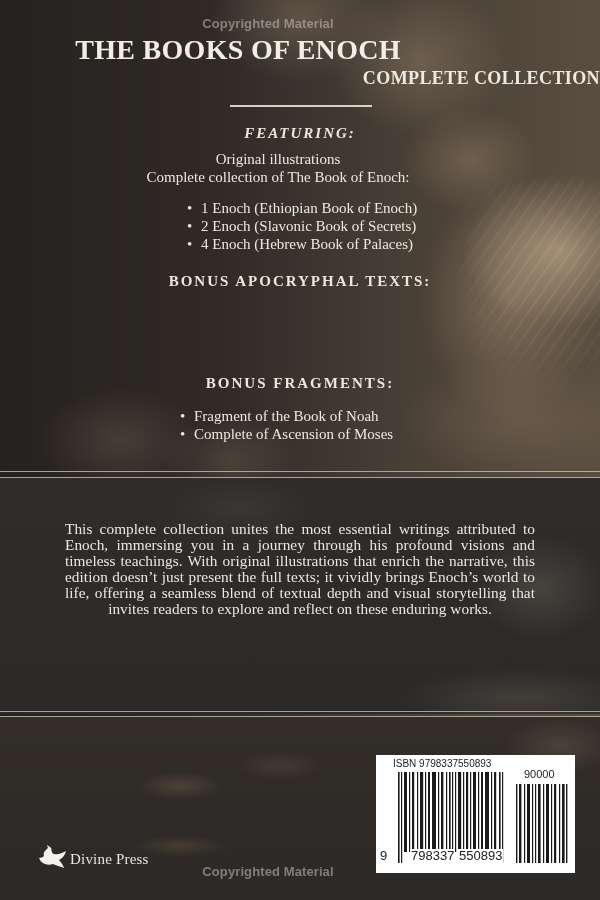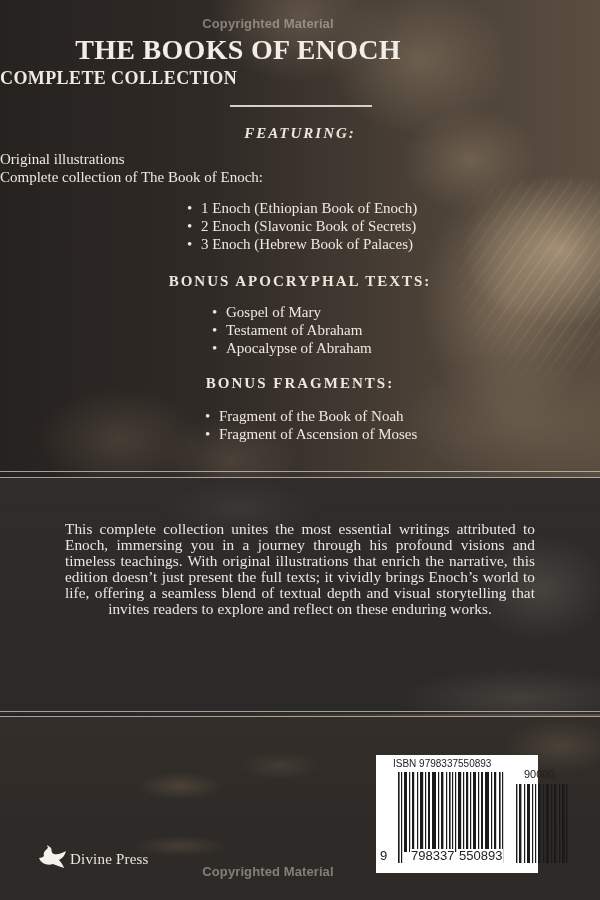--- a/index.html
+++ b/index.html
@@ -42,34 +42,34 @@
     font-size: 13px; color: rgba(200,195,188,0.55); letter-spacing: 0.1px;
   }
   .copyright.top { top: 16px; }
   .copyright.bottom { top: 864px; }
 
   .title {
     position: absolute; top: 34px; left: 0; width: 476px; text-align: center;
     font-size: 28px; font-weight: bold; letter-spacing: 0.3px; color: #f2ede6;
   }
   .subtitle {
-    position: absolute; top: 68px; left: 0; width: 600px; text-align: left;
+    position: absolute; top: 68px; left: 0; width: 600px; text-align: right;
     font-size: 18px; font-weight: bold; letter-spacing: 0.4px; color: #eee9e1;
   }
   .separator {
     position: absolute; top: 105px; left: 230px; width: 142px; height: 2px;
     background: #d6d0c6;
   }
 
   .section-heading {
     position: absolute; left: 0; width: 600px; text-align: center;
     font-size: 15px; font-weight: bold; letter-spacing: 2px; color: #ece6dc;
   }
   .intro-line {
-    position: absolute; left: 0; width: 556px; 
+    position: absolute; left: 0; width: 556px; text-align: center;
     font-size: 15px; color: #eee8df;
   }
   ul.bullets { position: absolute; list-style: none; }
   ul.bullets li {
     font-size: 15px; line-height: 18px; color: #eee8df; white-space: nowrap;
     position: relative; padding-left: 14px;
   }
   ul.bullets li::before {
     content: "\2022"; position: absolute; left: 0; top: 0;
   }
@@ -95,21 +95,21 @@
   }
 
   .publisher {
     position: absolute; left: 38px; top: 845px; height: 28px;
     display: flex; align-items: center; gap: 2px;
   }
   .publisher svg { width: 30px; height: 28px; }
   .publisher-name { font-size: 15px; color: #e8e3db; letter-spacing: 0.2px; }
 
   .barcode-box {
-    position: absolute; left: 376px; top: 755px; width: 162px; height: 118px;
+    position: absolute; left: 376px; top: 755px; width: 199px; height: 118px;
     background: #ffffff;
     text-align: right;
   }
   .isbn-label {
     position: absolute; left: 17px; top: 3px;
     font-family: "Liberation Sans", "DejaVu Sans", sans-serif; font-size: 10px; color: #222;
   }
   .price-code {
     position: absolute; left: 148px; top: 13px;
     font-family: "Liberation Sans", "DejaVu Sans", sans-serif; font-size: 11px; color: #222;
@@ -137,34 +137,29 @@
   <div class="subtitle">COMPLETE COLLECTION</div>
   <div class="separator"></div>
 
   <div class="section-heading" style="top:125px;font-style:italic;">FEATURING:</div>
   <div class="intro-line" style="top:151px;">Original illustrations</div>
   <div class="intro-line" style="top:169px;">Complete collection of The Book of Enoch:</div>
 
   <ul class="bullets" style="left:187px; top:199px;">
     <li>1 Enoch (Ethiopian Book of Enoch)</li>
     <li>2 Enoch (Slavonic Book of Secrets)</li>
-    <li>3 Enoch (Hebrew Book of Palaces)</li>
+    <li>4 Enoch (Hebrew Book of Palaces)</li>
   </ul>
 
   <div class="section-heading" style="top:273px;">BONUS APOCRYPHAL TEXTS:</div>
-  <ul class="bullets" style="left:212px; top:303px;">
-    <li>Gospel of Mary</li>
-    <li>Testament of Abraham</li>
-    <li>Apocalypse of Abraham</li>
-  </ul>
 
   <div class="section-heading" style="top:375px;">BONUS FRAGMENTS:</div>
-  <ul class="bullets" style="left:205px; top:407px;font-family:Liberation Serif, serif;">
+  <ul class="bullets" style="left:180px; top:407px;font-family:Liberation Serif, serif;">
     <li>Fragment of the Book of Noah</li>
-    <li>Fragment of Ascension of Moses</li>
+    <li>Complete of Ascension of Moses</li>
   </ul>
 
   <div class="band-line l1"></div>
   <div class="band-line l2"></div>
   <div class="band"></div>
   <div class="band-line l3"></div>
   <div class="band-line l4"></div>
 
   <p class="description">This complete collection unites the most essential writings attributed to Enoch, immersing you in a journey through his profound visions and timeless teachings. With original illustrations that enrich the narrative, this edition doesn’t just present the full texts; it vividly brings Enoch’s world to life, offering a seamless blend of textual depth and visual storytelling that invites readers to explore and reflect on these enduring works.</p>
 

